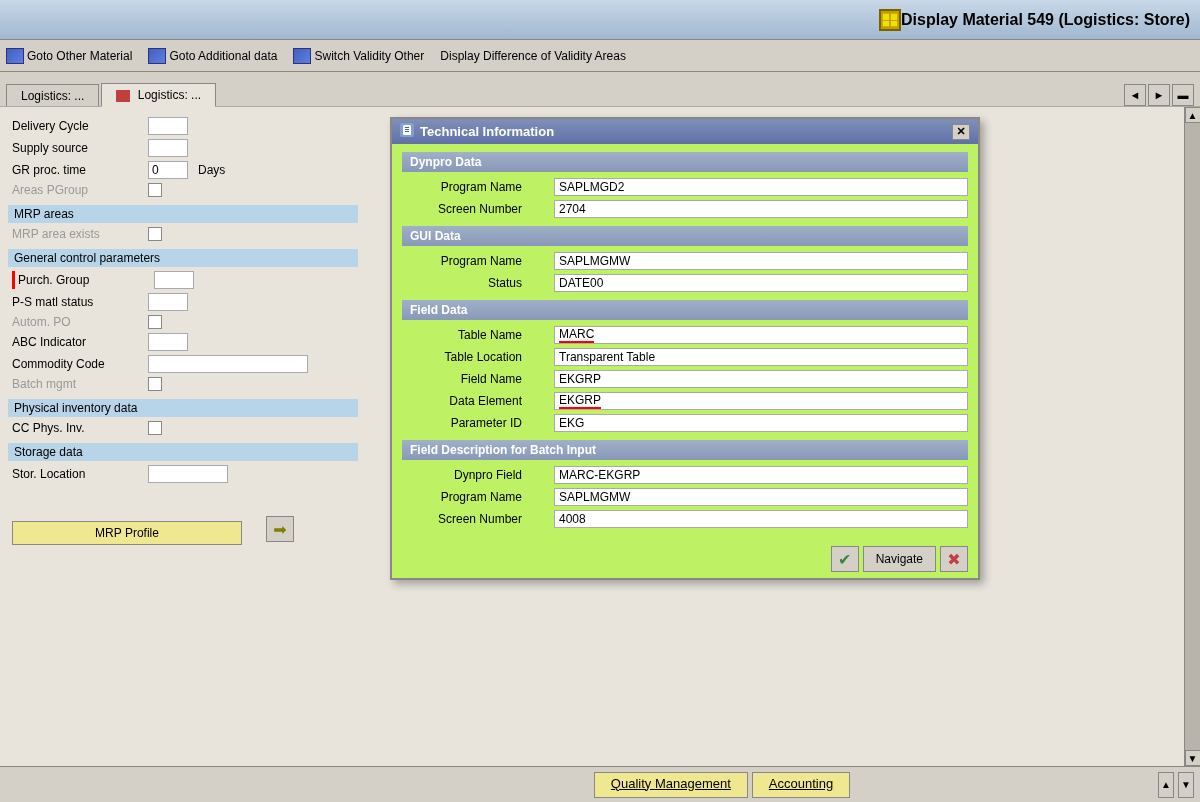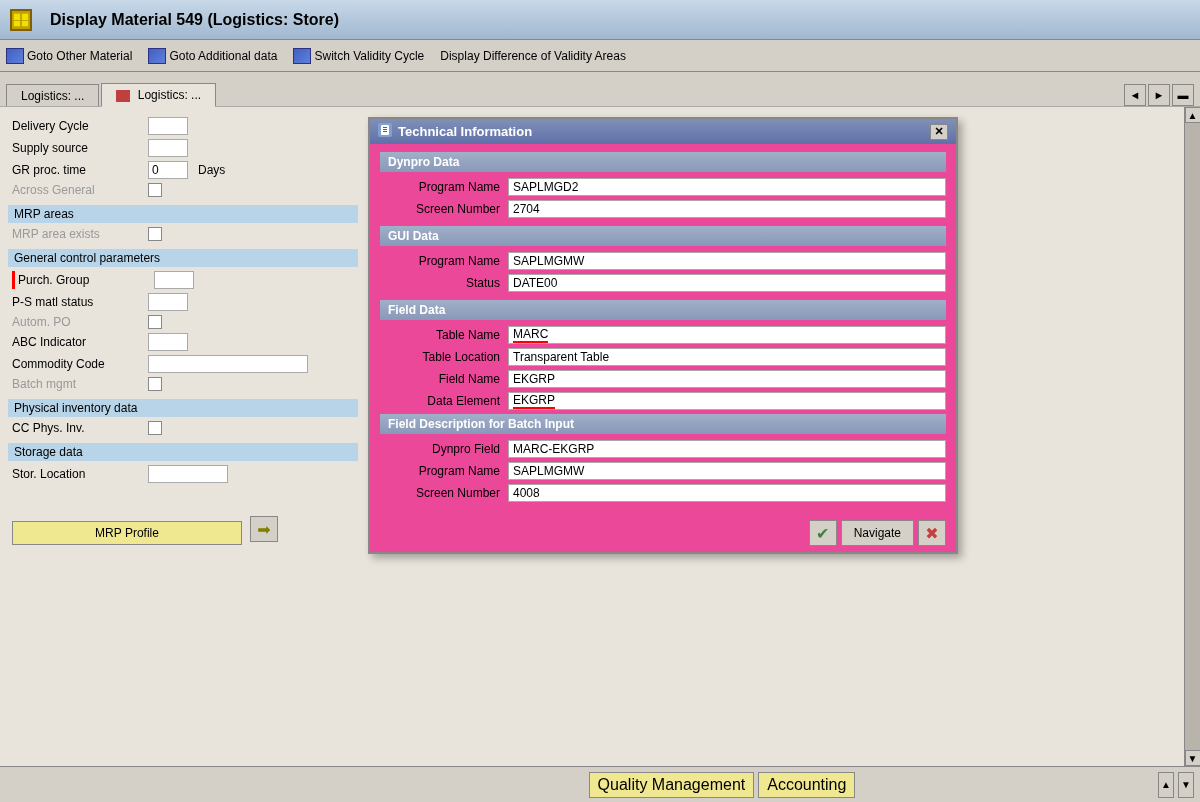--- a/index.html
+++ b/index.html
@@ -4,23 +4,24 @@
   <style>
     * { box-sizing: border-box; margin: 0; padding: 0; }
     body { font-family: Arial, sans-serif; font-size: 12px; background: #d4d0c8; overflow: hidden; width: 1200px; height: 802px; }
 
     
     .title-bar {
       background: linear-gradient(to bottom, #c8d8e8, #a0b8d0);
       padding: 18px 10px;
       display: flex;
       align-items: center;
-      gap: 18px;
+      gap: 0;
       height: 40px;
       border-bottom: 1px solid #888;
+      justify-content: flex-end;
     }
     .title-bar .app-icon {
       width: 22px; height: 22px;
       background: #c0a000;
       border: 2px solid #806000;
       display: inline-flex; align-items: center; justify-content: center;
       color: white; font-size: 10px; font-weight: bold;
     }
     .title-bar .title-text {
       font-size: 16px; font-weight: bold; color: #000;
@@ -133,37 +134,38 @@
       background: #d4d0c8;
       display: flex;
       align-items: center;
       gap: 4px;
       padding: 4px 6px;
       border-top: 1px solid #888;
     }
     .bottom-btn {
       background: #f0e890;
       border: 1px solid #888;
-      padding: 3px 8px;
-      font-size: 16px;
+      padding: 3px 16px;
+      font-size: 13px;
       cursor: pointer;
       height: 26px;
+      text-decoration: underline;
     }
 
     
     .dialog-overlay {
       position: absolute;
       top: 0; left: 0; right: 0; bottom: 0;
       z-index: 10;
     }
     .dialog {
       position: absolute;
-      top: 10px; left: 368px;
+      top: 10px; left: 390px;
       width: 590px;
-      background: #ec4899;
+      background: #bef264;
       border: 2px solid #888;
       box-shadow: 4px 4px 8px rgba(0,0,0,0.3);
     }
     .dialog-title {
       background: linear-gradient(to bottom, #8090b8, #6070a8);
       color: white;
       padding: 4px 8px;
       display: flex; align-items: center; justify-content: space-between;
       font-weight: bold; font-size: 13px;
     }
@@ -186,21 +188,21 @@
     }
     .dialog-field-row {
       display: flex; align-items: center; margin-bottom: 4px; gap: 8px; text-align: right;
     }
     .dialog-field-label { width: 120px; font-size: 12px; color: #000; }
     .dialog-field-value {
       flex: 1; height: 18px;
       border: 1px solid #aaa;
       background: white;
       font-size: 12px; padding: 0 4px;
-      display: flex; align-items: center;
+      display: flex; align-items: center; margin-left: 24px;
     }
     .dialog-section-spacer { margin-bottom: 8px; }
 
     .dialog-footer {
       display: flex; justify-content: flex-end;
       padding: 6px 10px;
       gap: 4px;
     }
     .dialog-footer-btn {
       height: 26px;
@@ -277,21 +279,21 @@
   </div>
   <div class="toolbar-btn">
     <span style="display:inline-flex;align-items:center;gap:3px;">
       <span style="width:18px;height:16px;background:linear-gradient(135deg,#4060c0,#6080e0);display:inline-block;border:1px solid #303080;"></span>
       <span>Goto Additional data</span>
     </span>
   </div>
   <div class="toolbar-btn">
     <span style="display:inline-flex;align-items:center;gap:3px;">
       <span style="width:18px;height:16px;background:linear-gradient(135deg,#4060c0,#6080e0);display:inline-block;border:1px solid #303080;"></span>
-      <span>Switch Validity Cycle</span>
+      <span>Switch Validity Other</span>
     </span>
   </div>
   <div class="toolbar-btn">
     <span>Display Difference of Validity Areas</span>
   </div>
 </div>
 
 <div class="tabs-row">
   <div class="tab">
     <span>Logistics: ...</span>
@@ -321,21 +323,21 @@
       <input class="field-input small" type="text" value="" style="">
     </div>
 
     <div class="field-row">
       <span class="field-label">GR proc. time</span>
       <input class="field-input small" type="text" value="0" style="">
       <span class="field-days">Days</span>
     </div>
 
     <div class="field-row">
-      <span class="field-label grayed">Across General</span>
+      <span class="field-label grayed">Areas PGroup</span>
       <span class="field-checkbox"></span>
     </div>
 
     <div class="section-header">
       <span>MRP areas</span>
     </div>
 
     <div class="field-row">
       <span class="field-label grayed">MRP area exists</span>
       <span class="field-checkbox"></span>
@@ -386,21 +388,21 @@
 
     <div class="section-header">
       <span>Storage data</span>
     </div>
 
     <div class="field-row">
       <span class="field-label">Stor. Location</span>
       <input class="field-input medium" type="text" value="" style="">
     </div>
 
-    <div style="display:flex; align-items:center; gap:8px; margin-top: 30px;">
+    <div style="display:flex; align-items:center; gap:24px; margin-top: 30px;">
       <div class="mrp-profile-btn">
         <span>MRP Profile</span>
       </div>
       <div style="width:28px;height:26px;background:#d4d0c8;border:1px solid #888;display:flex;align-items:center;justify-content:center;cursor:pointer;">
         <span style="color:#808000;font-size:16px;">➡</span>
       </div>
     </div>
 
   </div>
 
@@ -465,20 +467,24 @@
         <div class="dialog-field-row">
           <span class="dialog-field-label">Field Name</span>
           <div class="dialog-field-value">EKGRP</div>
         </div>
         <div class="dialog-field-row">
           <span class="dialog-field-label">Data Element</span>
           <div class="dialog-field-value">
             <span style="border-bottom: 2px solid red;">EKGRP</span>
           </div>
         </div>
+        <div class="dialog-field-row dialog-section-spacer">
+          <span class="dialog-field-label">Parameter ID</span>
+          <div class="dialog-field-value">EKG</div>
+        </div>
 
         <div class="dialog-section-header">
           <span>Field Description for Batch Input</span>
         </div>
         <div class="dialog-field-row">
           <span class="dialog-field-label">Dynpro Field</span>
           <div class="dialog-field-value">MARC-EKGRP</div>
         </div>
         <div class="dialog-field-row">
           <span class="dialog-field-label">Program Name</span>

